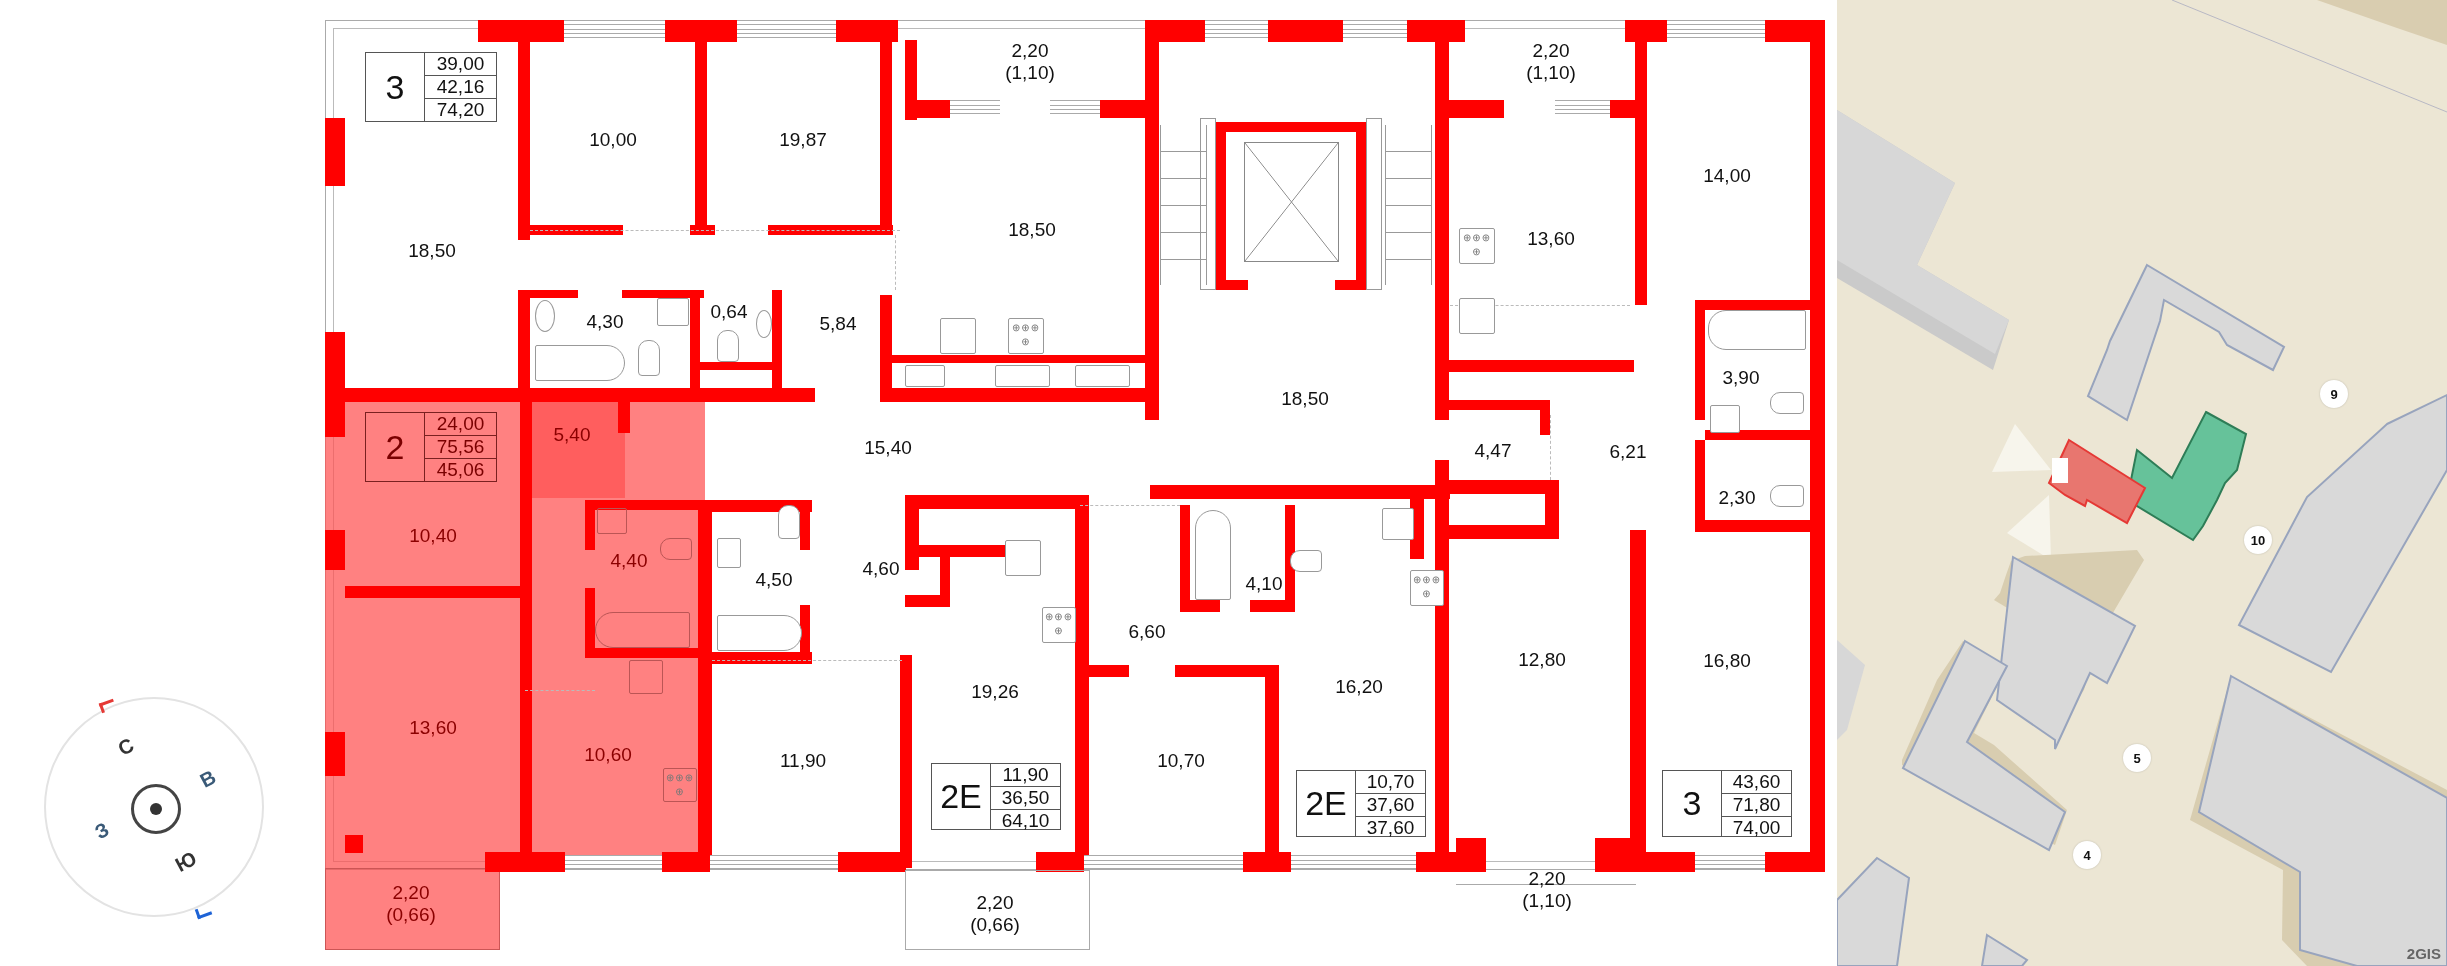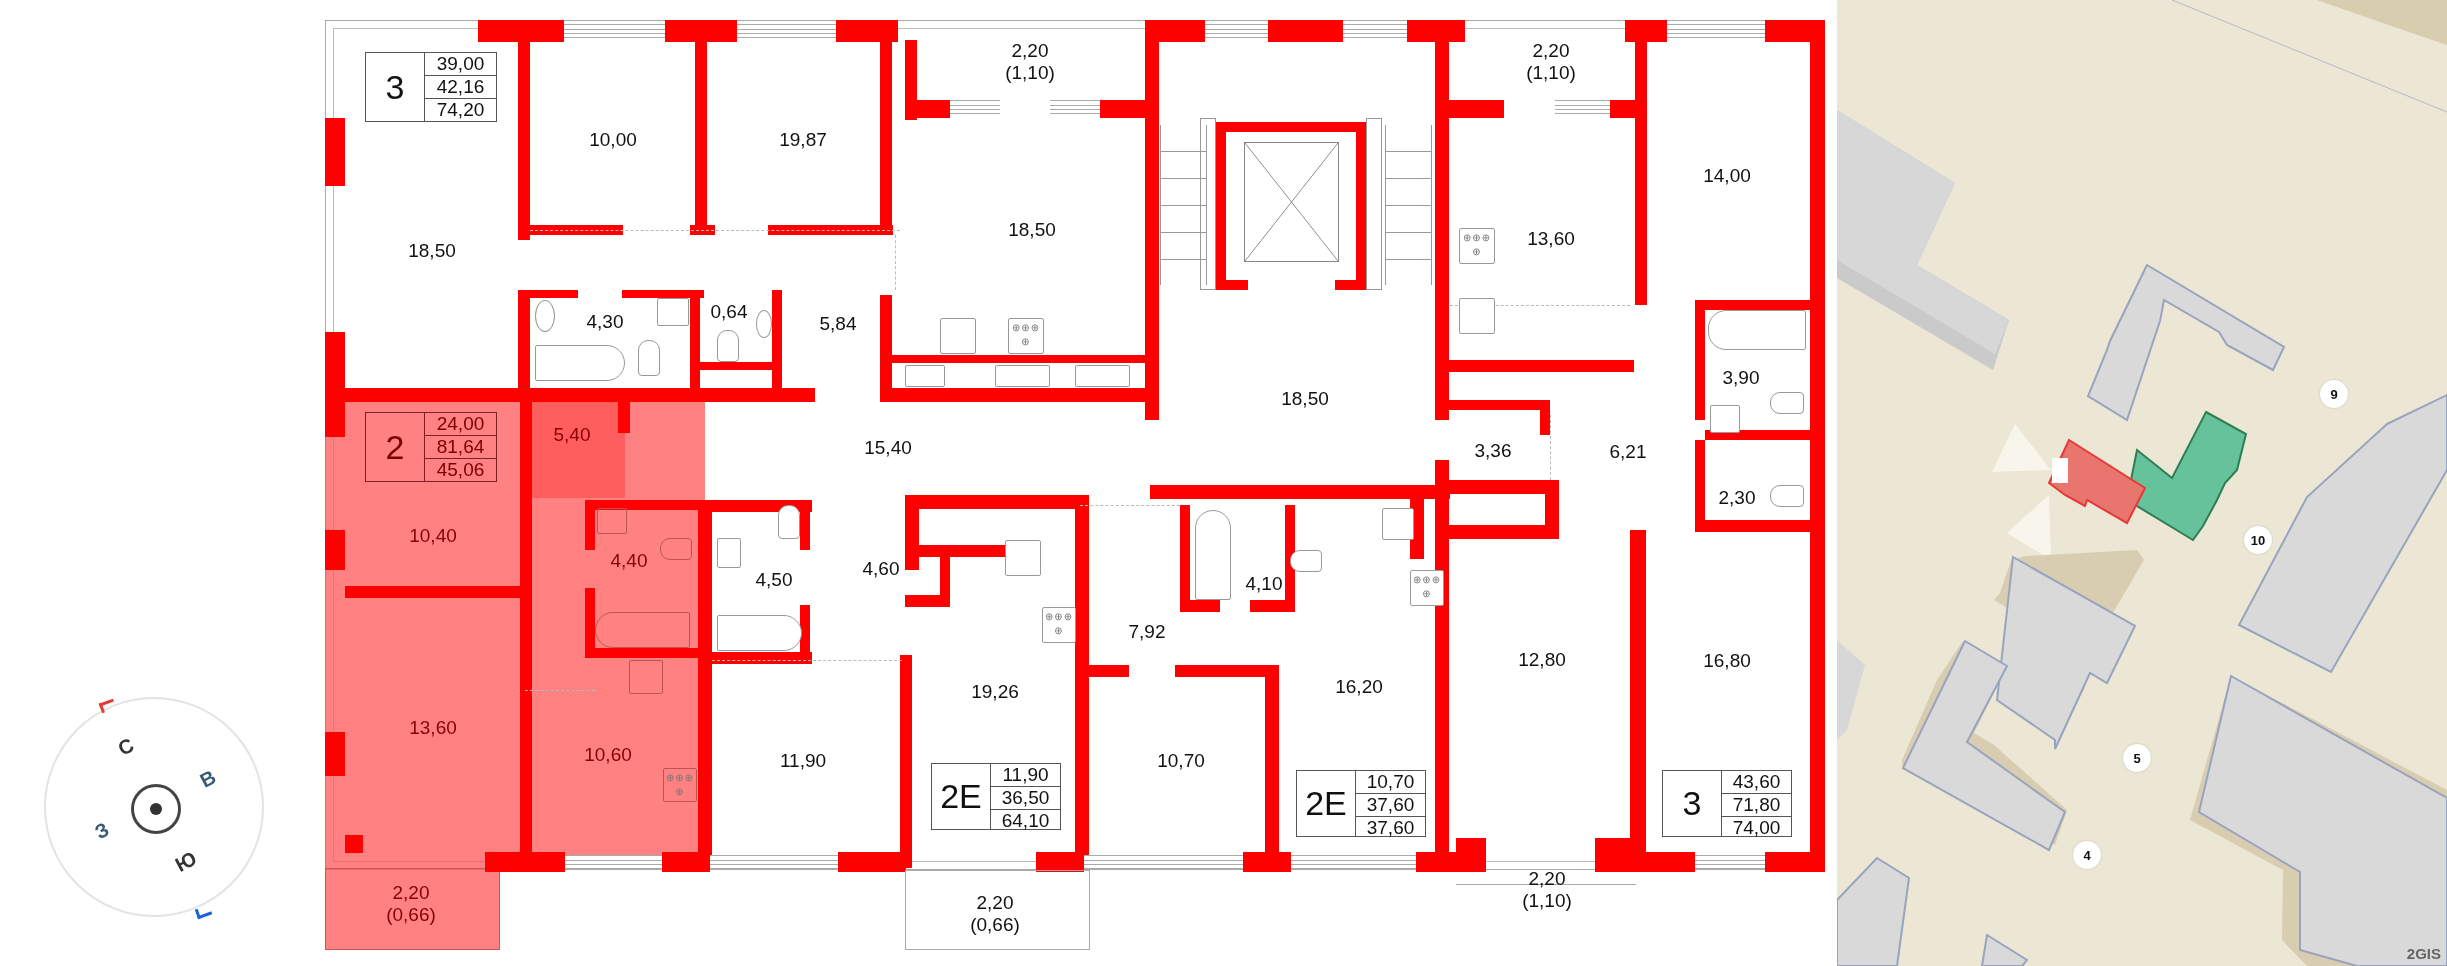--- a/index.html
+++ b/index.html
@@ -223,21 +223,21 @@
     <div class="vals">
       <div>39,00</div>
       <div>42,16</div>
       <div>74,20</div>
     </div>
   </div>
   <div class="tag sel" style="left:365px;top:412px;width:132px;height:70px;">
     <div class="rooms">2</div>
     <div class="vals">
       <div>24,00</div>
-      <div>81,64</div>
+      <div>75,56</div>
       <div>45,06</div>
     </div>
   </div>
   <div class="tag" style="left:931px;top:763px;width:130px;height:67px;">
     <div class="rooms">2E</div>
     <div class="vals">
       <div>11,90</div>
       <div>36,50</div>
       <div>64,10</div>
     </div>
@@ -271,31 +271,31 @@
   <div class="area" style="left:729px;top:312px;">0,64</div>
   <div class="area" style="left:838px;top:324px;">5,84</div>
   <div class="area" style="left:1305px;top:399px;">18,50</div>
   <div class="area" style="left:1551px;top:62px;">
     <span>2,20</span><br>
     <span>(1,10)</span>
   </div>
   <div class="area" style="left:1551px;top:239px;">13,60</div>
   <div class="area" style="left:1727px;top:176px;">14,00</div>
   <div class="area" style="left:1741px;top:378px;">3,90</div>
-  <div class="area" style="left:1493px;top:451px;">3,36</div>
+  <div class="area" style="left:1493px;top:451px;">4,47</div>
   <div class="area" style="left:1628px;top:452px;">6,21</div>
   <div class="area" style="left:1737px;top:498px;">2,30</div>
   <div class="area sel" style="left:572px;top:435px;">5,40</div>
   <div class="area" style="left:888px;top:448px;">15,40</div>
   <div class="area sel" style="left:433px;top:536px;">10,40</div>
   <div class="area sel" style="left:629px;top:561px;">4,40</div>
   <div class="area" style="left:774px;top:580px;">4,50</div>
   <div class="area" style="left:881px;top:569px;">4,60</div>
   <div class="area" style="left:1264px;top:584px;">4,10</div>
-  <div class="area" style="left:1147px;top:632px;">7,92</div>
+  <div class="area" style="left:1147px;top:632px;">6,60</div>
   <div class="area sel" style="left:433px;top:728px;">13,60</div>
   <div class="area sel" style="left:608px;top:755px;">10,60</div>
   <div class="area" style="left:803px;top:761px;">11,90</div>
   <div class="area" style="left:995px;top:692px;">19,26</div>
   <div class="area" style="left:1181px;top:761px;">10,70</div>
   <div class="area" style="left:1359px;top:687px;">16,20</div>
   <div class="area" style="left:1542px;top:660px;">12,80</div>
   <div class="area" style="left:1727px;top:661px;">16,80</div>
   <div class="area sel" style="left:411px;top:904px;">
     <span>2,20</span><br>

